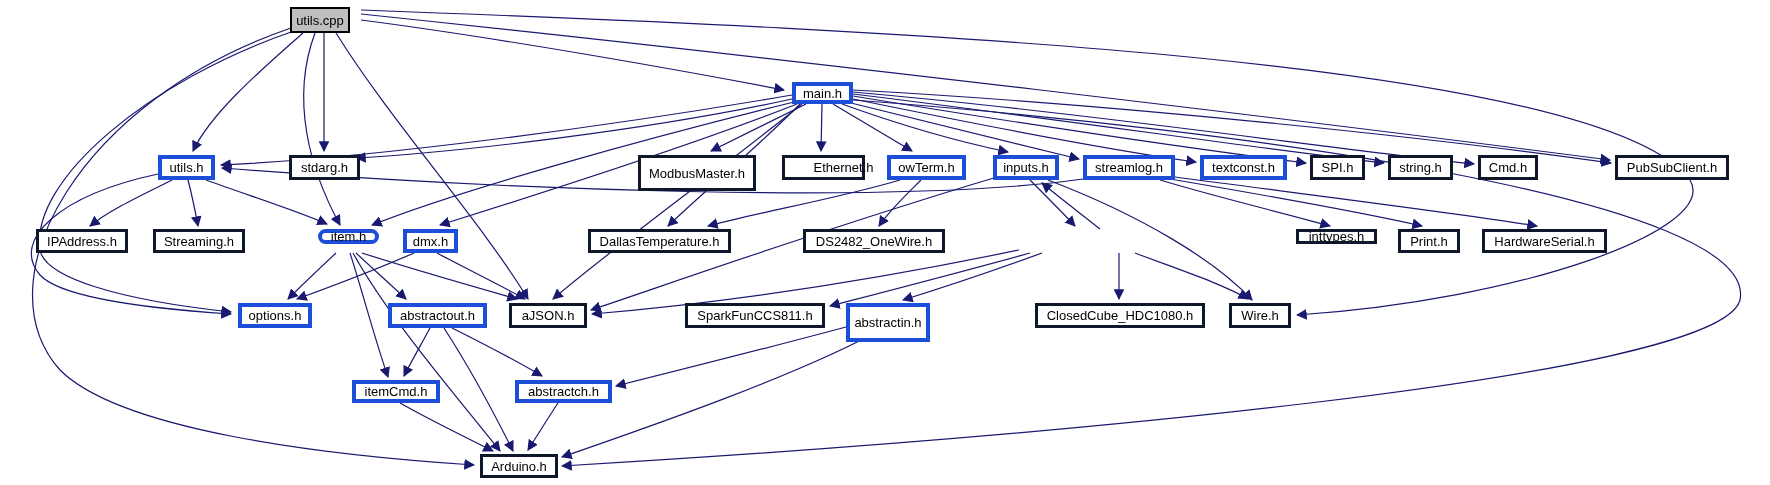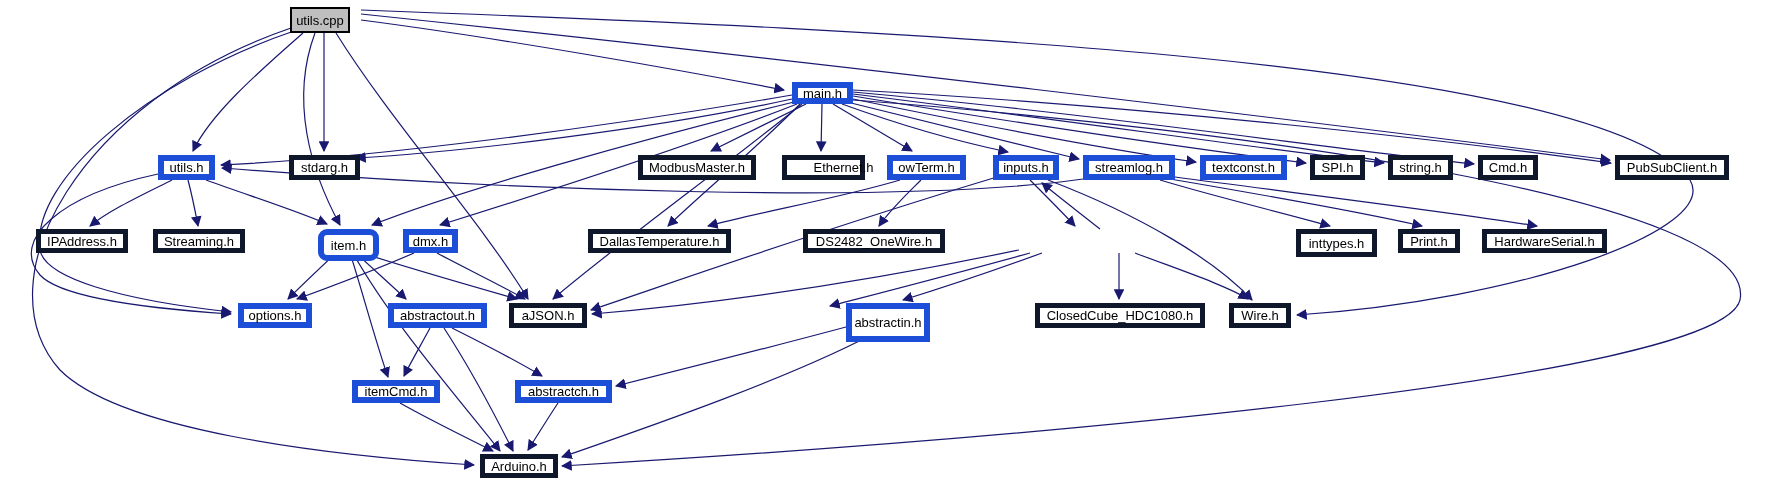--- a/index.html
+++ b/index.html
@@ -15,22 +15,22 @@
     position:absolute;
     background:#ffffff;
     color:#000000;
     font-size:13px;
     text-align:center;
     display:flex;align-items:center;justify-content:center;
     box-sizing:border-box;
     white-space:nowrap;
     z-index:2;
   }
-  .b{border:6px solid #1d4ed8;}      
-  .g{border:5px solid #0f172a;}      
+  .b{border:4px solid #1d4ed8;}      
+  .g{border:3px solid #0f172a;}      
   .root{border:2px solid #000000;background:#bfbfbf;} 
 </style>
 </head>
 <body>
 
 <div id="canvas">
 
   <svg id="edges" width="1770" height="485" viewBox="0 0 1770 485">
     <defs>
       <marker id="arr" viewBox="0 0 10 10" refX="9" refY="5" markerWidth="9" markerHeight="9" orient="auto-start-reverse">
@@ -110,44 +110,45 @@
       <path d="M 400,403 C 430,420 465,437 493,451" marker-end="url(#arr)"></path>
       <path d="M 558,403 C 548,418 537,436 528,450" marker-end="url(#arr)"></path>
     </g>
   </svg>
 
   <div class="node root" style="left:290px;top:7px;width:60px;height:26px;">utils.cpp</div>
   <div class="node b" style="left:792px;top:82px;width:61px;height:22px;">main.h</div>
 
   <div class="node b" style="left:158px;top:155px;width:57px;height:25px;">utils.h</div>
   <div class="node g" style="left:289px;top:155px;width:71px;height:25px;">stdarg.h</div>
-  <div class="node g" style="left:638px;top:155px;width:118px;height:25px;text-align:right;">ModbusMaster.h</div>
+  <div class="node g" style="left:638px;top:155px;width:118px;height:36px;text-align:right;">ModbusMaster.h</div>
   <div class="node g" style="left:782px;top:155px;width:83px;height:25px;padding-left:40px;">Ethernet.h</div>
   <div class="node b" style="left:887px;top:155px;width:79px;height:25px;">owTerm.h</div>
   <div class="node b" style="left:993px;top:155px;width:66px;height:25px;">inputs.h</div>
   <div class="node b" style="left:1083px;top:155px;width:92px;height:25px;">streamlog.h</div>
   <div class="node b" style="left:1200px;top:155px;width:87px;height:25px;">textconst.h</div>
   <div class="node g" style="left:1310px;top:155px;width:55px;height:25px;">SPI.h</div>
   <div class="node g" style="left:1388px;top:155px;width:65px;height:25px;">string.h</div>
   <div class="node g" style="left:1478px;top:155px;width:60px;height:25px;">Cmd.h</div>
   <div class="node g" style="left:1615px;top:155px;width:114px;height:25px;">PubSubClient.h</div>
 
   <div class="node g" style="left:36px;top:229px;width:92px;height:24px;">IPAddress.h</div>
   <div class="node g" style="left:153px;top:229px;width:92px;height:24px;">Streaming.h</div>
-  <div class="node b" style="left:318px;top:229px;width:61px;height:32px;border-radius:9px;">item.h</div>
+  <div class="node b" style="left:318px;top:229px;width:61px;height:15px;border-radius:9px;">item.h</div>
   <div class="node b" style="left:403px;top:229px;width:55px;height:24px;">dmx.h</div>
   <div class="node g" style="left:588px;top:229px;width:143px;height:24px;">DallasTemperature.h</div>
   <div class="node g" style="left:803px;top:229px;width:142px;height:24px;">DS2482_OneWire.h</div>
-  <div class="node g" style="left:1296px;top:229px;width:81px;height:28px;text-align:center;">inttypes.h</div>
+  <div class="node g" style="left:1296px;top:229px;width:81px;height:15px;text-align:center;">inttypes.h</div>
   <div class="node g" style="left:1398px;top:229px;width:62px;height:24px;">Print.h</div>
   <div class="node g" style="left:1482px;top:229px;width:125px;height:24px;">HardwareSerial.h</div>
 
   <div class="node b" style="left:238px;top:303px;width:74px;height:25px;">options.h</div>
   <div class="node b" style="left:388px;top:303px;width:99px;height:25px;">abstractout.h</div>
   <div class="node g" style="left:509px;top:303px;width:78px;height:25px;">aJSON.h</div>
+  <div class="node g" style="left:685px;top:303px;width:140px;height:25px;">SparkFunCCS811.h</div>
   <div class="node b" style="left:846px;top:303px;width:84px;height:39px;">abstractin.h</div>
   <div class="node g" style="left:1035px;top:303px;width:170px;height:25px;">ClosedCube_HDC1080.h</div>
   <div class="node g" style="left:1229px;top:303px;width:62px;height:25px;">Wire.h</div>
 
   <div class="node b" style="left:352px;top:380px;width:88px;height:23px;">itemCmd.h</div>
   <div class="node b" style="left:515px;top:380px;width:97px;height:23px;">abstractch.h</div>
 
   <div class="node g" style="left:480px;top:454px;width:78px;height:24px;">Arduino.h</div>
 
 </div>

